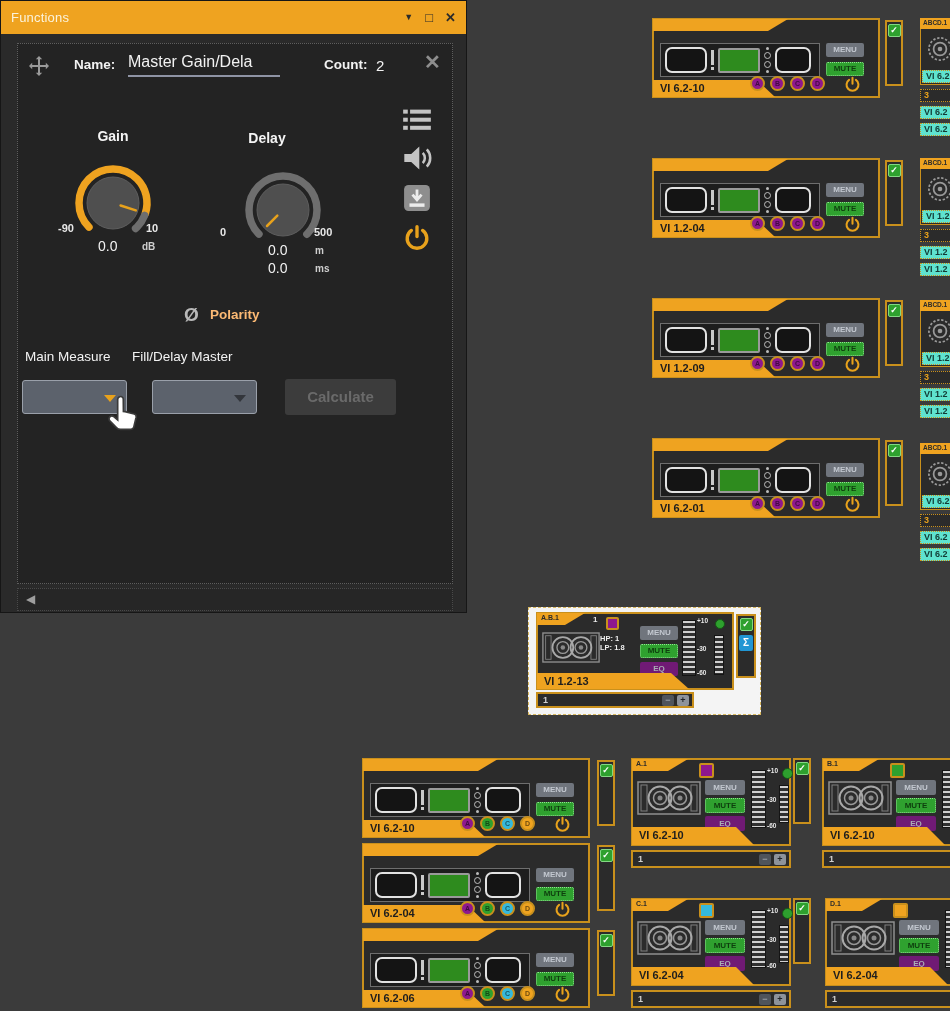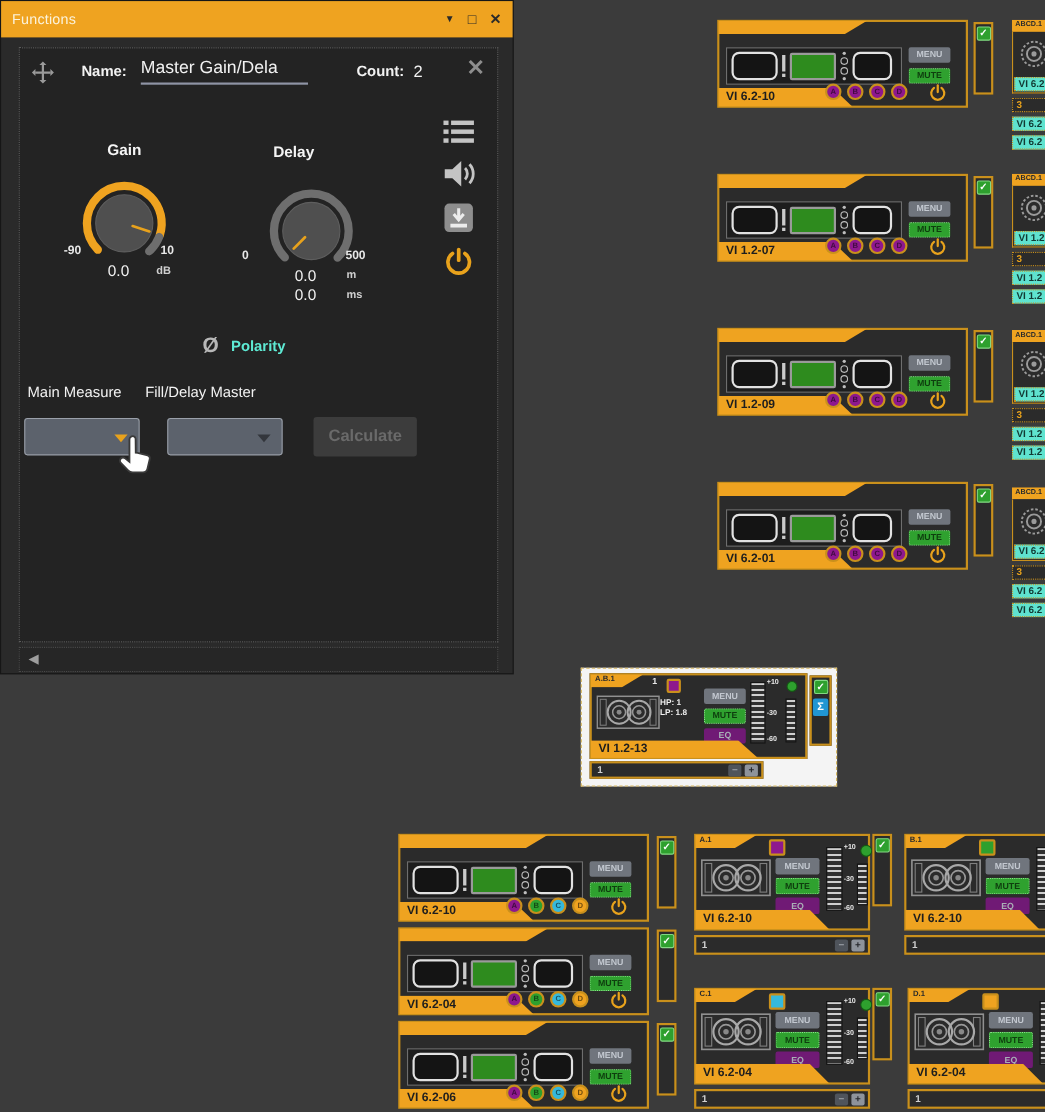--- a/index.html
+++ b/index.html
@@ -26,27 +26,27 @@
   .name-input { position:absolute; left:110px; top:9px; width:152px; color:#F2F2F2; font-size:16px; border-bottom:2px solid #8F94A5; padding-bottom:4px; }
   .panel-x { position:absolute; left:406px; top:8px; color:#8E8E8E; font-size:20px; font-weight:bold; line-height:1; }
 
   .knob-label { position:absolute; width:90px; text-align:center; color:#F5F5F5; font-weight:bold; font-size:14px; }
   .tick { position:absolute; color:#E8E8E8; font-weight:bold; font-size:11px; }
   .kval { position:absolute; color:#F2F2F2; font-size:14px; }
   .kunit { position:absolute; color:#CFCFCF; font-weight:bold; font-size:10px; }
 
   .side-icon { position:absolute; left:384px; width:30px; height:28px; }
   .pol-glyph { position:absolute; left:166px; top:260px; color:#B8B8B8; font-size:19px; font-weight:bold; }
-  .pol-text { position:absolute; left:192px; top:263px; color:#5eead4; font-weight:bold; font-size:13.5px; }
+  .pol-text { position:absolute; left:192px; top:263px; color:#fdba74; font-weight:bold; font-size:13.5px; }
   .meas-label { position:absolute; color:#F2F2F2; font-size:13.5px; }
 
   .dd { position:absolute; width:105px; height:34px; background:#5C626C; border:1px solid #9AA0AA; border-radius:3px; }
   .dd .arrow { position:absolute; right:10px; top:14px; width:0; height:0; border-left:6px solid transparent; border-right:6px solid transparent; border-top:7px solid #33363C; }
   .dd .arrow.hot { border-top-color:#E8A21C; }
-  .calc-btn { position:absolute; left:267px; top:335px; width:94px; height:36px; background:#3C3C3C; border-radius:3px; color:#6A6A6A; font-weight:bold; font-size:15px; text-align:center; line-height:36px; }
+  .calc-btn { position:absolute; left:267px; top:335px; width:111px; height:36px; background:#3C3C3C; border-radius:3px; color:#6A6A6A; font-weight:bold; font-size:15px; text-align:center; line-height:36px; }
   .cursor { position:absolute; z-index:50; }
 
   
   .amp-row { position:absolute; width:228px; height:80px; background:#2B2B2B; border:2px solid #C9901C; }
   .tab-c { position:absolute; left:-1px; top:-1px; width:135px; height:12px; background:#EFA320; clip-path:polygon(0 0,100% 0,calc(100% - 20px) 100%,0 100%); color:#2B2B2B; font-size:7px; font-weight:bold; padding:1px 0 0 4px; }
   .front { position:absolute; left:6px; top:23px; width:160px; height:34px; background:#1D1D1D; border:1px solid #6E6E6E; display:flex; align-items:center; gap:4px; padding:0 4px; }
   .bezel { height:26px; background:#141414; border:2.5px solid #E2E2E2; border-radius:7px; }
   .bezel.b1 { width:42px; }
   .bezel.b2 { width:36px; }
   .excl { display:flex; flex-direction:column; align-items:center; gap:2px; }
@@ -284,21 +284,21 @@
     <div class="dotcol">
         <s class="d1"></s>
         <s class="d2"></s>
         <s class="d2"></s>
         <s class="d1"></s>
       </div>
     <div class="bezel b2"></div>
   </div>
   <div class="btn menu">MENU</div>
   <div class="btn mute">MUTE</div>
-  <div class="plate">VI 1.2-07</div>
+  <div class="plate">VI 1.2-04</div>
   <div class="chdots">
     <span class="ch c-m">A</span>
     <span class="ch c-m">B</span>
     <span class="ch c-m">C</span>
     <span class="ch c-m">D</span>
   </div>
   <svg class="pwr" viewBox="0 0 20 20">
       <use href="#ic-power"></use>
     </svg>
 </div>

